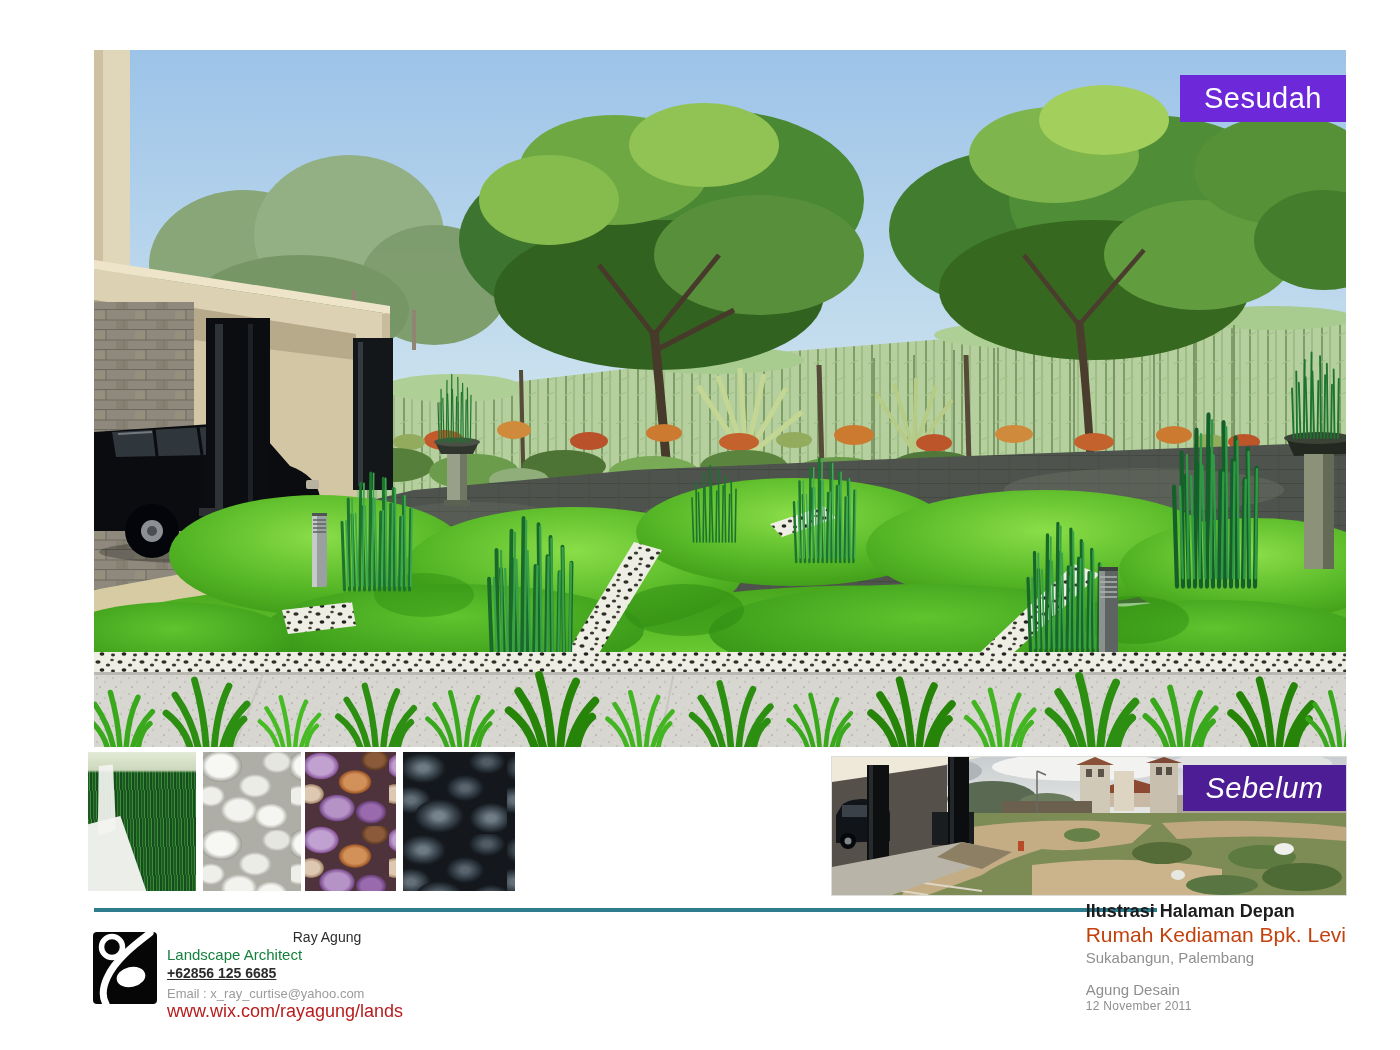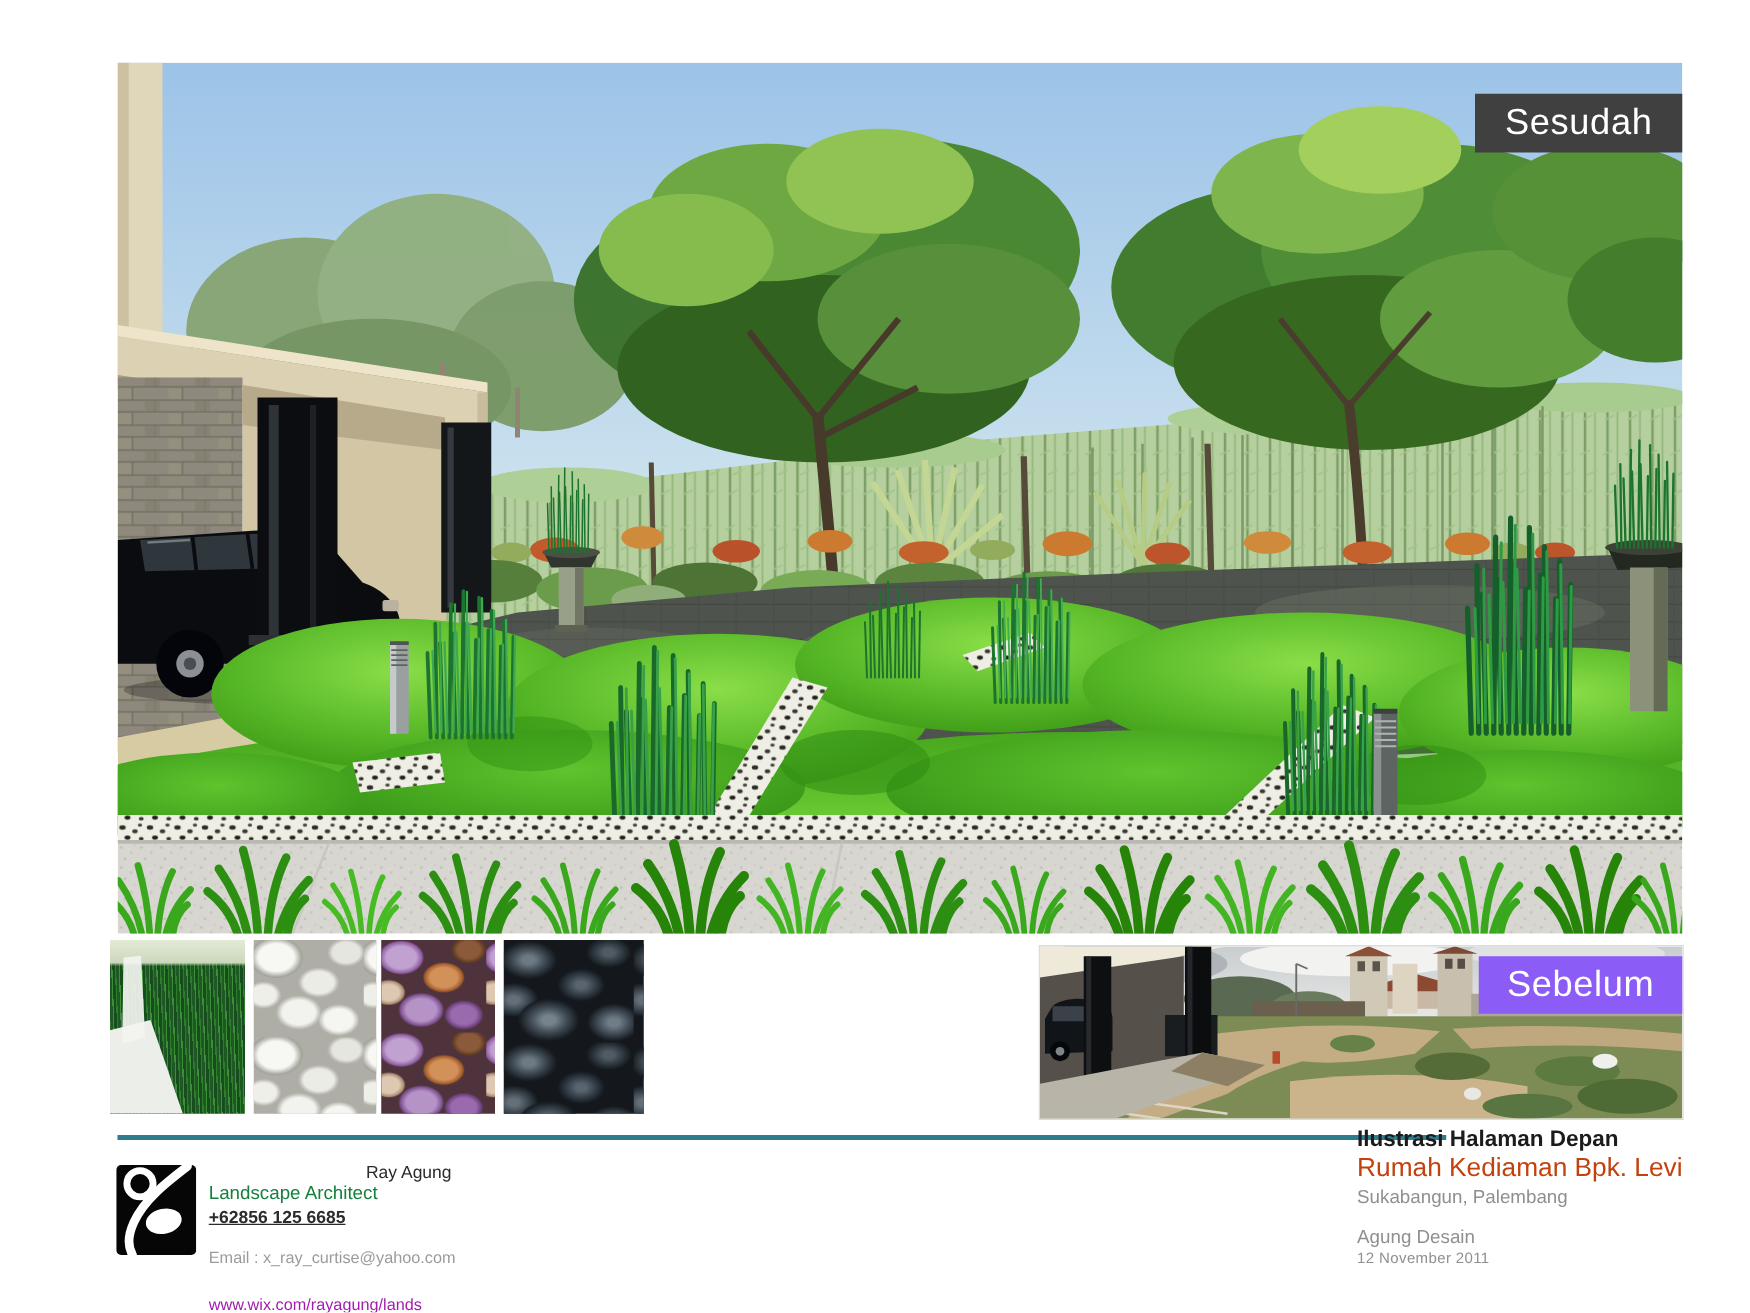--- a/index.html
+++ b/index.html
@@ -53,22 +53,22 @@
   .before svg{display:block;width:514px;height:138px;}
   .tag-before{right:0;top:8px;width:163px;height:46px;}
   
   .rule{position:absolute;left:94px;top:908px;width:1063px;height:4px;}
   .designer{position:absolute;left:93px;top:929px;}
   .logo{position:absolute;left:0;top:3px;width:64px;height:72px;}
   .dtext{position:absolute;left:74px;top:0;width:320px;line-height:1.18;}
   .dname{font-size:14px;color:#2b2b2b;text-align:center;}
   .dtitle{font-size:15px;color:#15803d;}
   .dphone{font-size:14px;font-weight:bold;color:#2b2b2b;margin-top:2px;text-decoration:underline;}
-  .demail{font-size:13px;color:#9b9b9b;margin-top:16px;}
-  .dweb{font-size:13px;color:#a21caf;margin-top:23px;}
+  .demail{font-size:13px;color:#9b9b9b;margin-top:4px;}
+  .dweb{font-size:18px;color:#b91c1c;}
   .project{position:absolute;right:54px;top:901px;text-align:left;line-height:1.15;}
   .ptitle{font-size:18px;font-weight:bold;color:#1c1c1c;}
   .pclient{font-size:21px;margin-top:1px;}
   .ploc{font-size:15px;color:#8f8f8f;margin-top:2px;}
   .pphase{font-size:15px;color:#8f8f8f;margin-top:15px;}
   .pdate{font-size:12px;color:#8f8f8f;margin-top:2px;letter-spacing:.3px;}
 </style>
 </head>
 <body>
 
@@ -364,21 +364,21 @@
         <use href="#tuft" transform="translate(630,703) scale(1.45)" stroke="#2d8f12" stroke-width="4.5"></use>
         <use href="#tuft" transform="translate(720,700) scale(1.15)" stroke="#3aa81c" stroke-width="4"></use>
         <use href="#tuft" transform="translate(810,702) scale(1.5)" stroke="#268408" stroke-width="5"></use>
         <use href="#tuft" transform="translate(900,700) scale(1.25)" stroke="#43b522" stroke-width="4"></use>
         <use href="#tuft" transform="translate(990,703) scale(1.6)" stroke="#2d8f12" stroke-width="5"></use>
         <use href="#tuft" transform="translate(1080,700) scale(1.3)" stroke="#3aa81c" stroke-width="4.5"></use>
         <use href="#tuft" transform="translate(1170,702) scale(1.5)" stroke="#268408" stroke-width="5"></use>
         <use href="#tuft" transform="translate(1240,700) scale(1.2)" stroke="#3aa81c" stroke-width="4"></use>
       </g>
     </svg>
-    <div class="tag tag-after" style="background: #404040; color: rgb(255, 255, 255); justify-content: center;">
+    <div class="tag tag-after" style="background: #6d28d9; color: rgb(255, 255, 255); justify-content: center;">
       <span>Sesudah</span>
     </div>
   </section>
 
   <section>
     <div class="sw sw1"></div>
     <div class="sw sw2"></div>
     <div class="sw sw3"></div>
     <div class="sw sw4"></div>
   </section>
@@ -445,21 +445,21 @@
         </g>
         <rect x="100" y="55" width="42" height="33" fill="#1a1d20"></rect>
         <rect x="35" y="8" width="22" height="100" fill="#0e0f10"></rect>
         <rect x="37" y="8" width="4" height="100" fill="#33383c" opacity=".7"></rect>
         <rect x="116" y="0" width="21" height="100" fill="#0c0d0e"></rect>
         <rect x="118" y="0" width="4" height="100" fill="#2e3236" opacity=".7"></rect>
         <polygon points="0,110 130,85 180,95 60,138 0,138" fill="#b9b4a8"></polygon>
         <polygon points="130,85 180,95 150,112 105,100" fill="#8d7f63"></polygon>
       </g>
     </svg>
-    <div class="tag tag-before" style="background: #8b5cf6; color: rgb(255, 255, 255);">
+    <div class="tag tag-before" style="background: #4c1d95; color: rgb(255, 255, 255); font-style: italic;">
       <span>Sebelum</span>
     </div>
   </section>
 
   <div class="rule" style="background: rgb(46, 125, 143);"></div>
 
   <div class="designer">
     <svg class="logo" viewBox="0 0 64 72" aria-hidden="true">
       <rect width="64" height="72" rx="4" fill="#060606"></rect>
       <circle cx="19" cy="15" r="10.5" fill="none" stroke="#fff" stroke-width="5.5"></circle>

